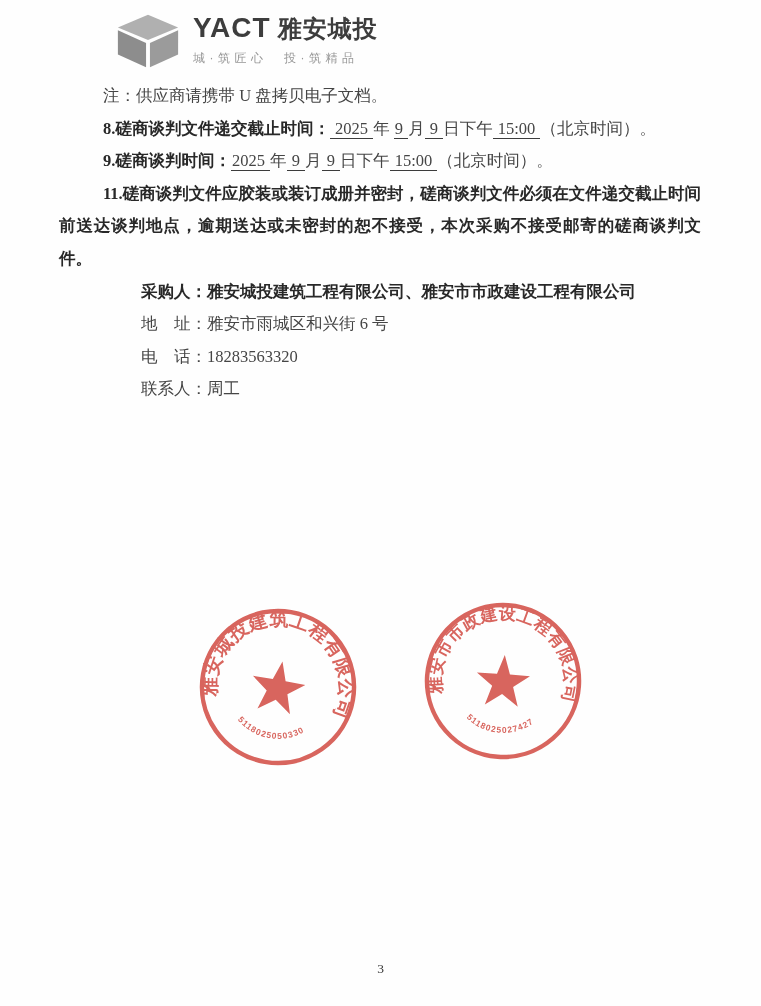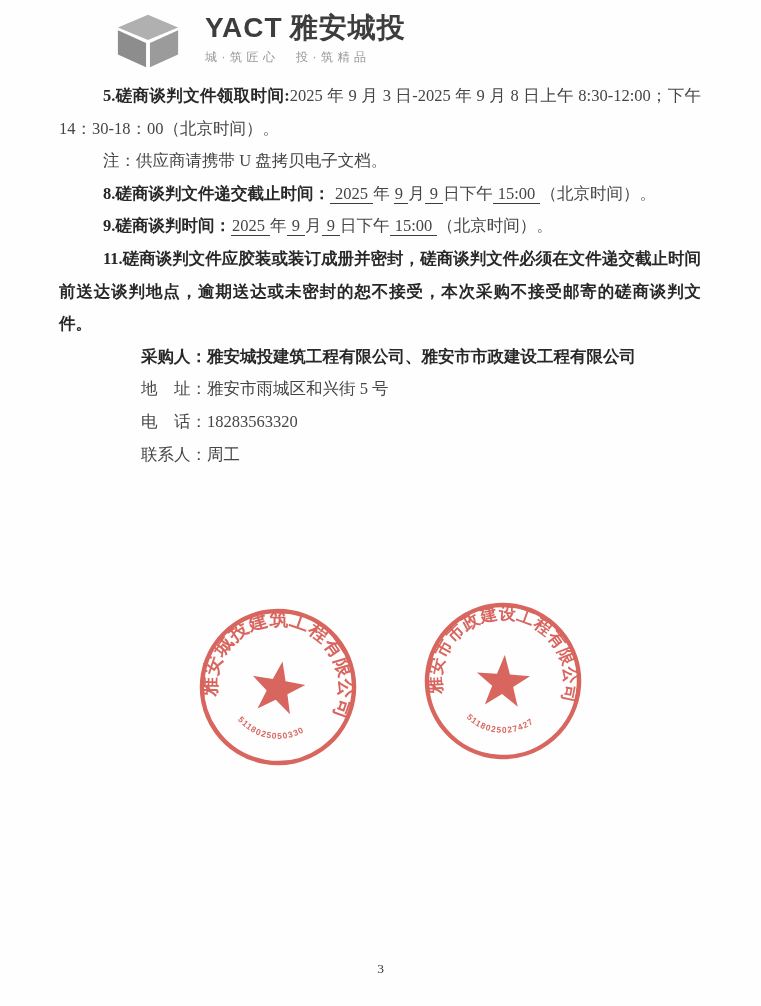--- a/index.html
+++ b/index.html
@@ -8,27 +8,27 @@
     --text-regular:#454545;
     --text-light:#575757;
   }
   html,body{margin:0;padding:0;background:#ffffff;}
   .page{
     position:relative;width:761px;height:1006px;background:#fefefe;
     font-family:"Liberation Serif","DejaVu Serif",serif;
     overflow:hidden;
   }
   
-  .logo{position:absolute;top:13px;left:114px;display:flex;align-items:flex-start;gap:23px;}
+  .logo{position:absolute;top:13px;left:114px;display:flex;align-items:flex-start;gap:11px;}
   .logo-text{display:flex;flex-direction:column;}
   .logo-line1{display:flex;align-items:baseline;gap:7px;}
   .logo-abbr{font-family:"Liberation Sans","DejaVu Sans",sans-serif;font-weight:bold;
              font-size:28px;color:#3d3d3d;letter-spacing:1px;line-height:30px;}
   .logo-name{font-family:"Liberation Sans","DejaVu Sans",sans-serif;font-weight:bold;
-             font-size:28px;color:#3d3d3d;letter-spacing:1px;line-height:30px;}
+             font-size:24px;color:#3d3d3d;letter-spacing:1px;line-height:30px;}
   .logo-tagline{margin-top:6px;font-size:12px;color:#979797;letter-spacing:4.5px;
                 font-family:Liberation Sans, sans-serif;}
   
   .doc-body{
     position:absolute;left:59px;top:80px;width:642px;
     font-size:16.5px;line-height:32.6px;color:var(--text-regular);
     text-align:justify;
   }
   .para{text-indent:44px;}
   .para.contact{margin-left:82px;text-indent:0;}
@@ -68,27 +68,26 @@
     <span class="logo-text">
       <span class="logo-line1">
         <span class="logo-abbr">YACT</span>
         <span class="logo-name">雅安城投</span>
       </span>
       <span class="logo-tagline">城·筑匠心　投·筑精品</span>
     </span>
   </div>
 
   <div class="doc-body">
-      <div class="para"><span class="b">5.磋商谈判文件领取时间:</span><span>2025 年 9 月 3 日-2025 年 9 月 8 日上午 8:30-12:00；下午 14：30-18：00（北京时间）。</span></div>
       <div class="para"><span>注：供应商请携带 U 盘拷贝电子文档。</span></div>
       <div class="para"><span class="b">8.磋商谈判文件递交截止时间：</span><span class="u"> 2025 </span><span>年 </span><span class="u"> 9 </span><span>月</span><span class="u"> 9 </span><span>日下午</span><span class="u"> 15:00 </span><span>（北京时间）。</span></div>
       <div class="para"><span class="b">9.磋商谈判时间：</span><span class="u">2025 </span><span>年</span><span class="u"> 9 </span><span>月</span><span class="u"> 9 </span><span>日下午</span><span class="u"> 15:00 </span><span>（北京时间）。</span></div>
       <div class="para"><span class="b">11.磋商谈判文件应胶装或装订成册并密封，磋商谈判文件必须在文件递交截止时间前送达谈判地点，逾期送达或未密封的恕不接受，本次采购不接受邮寄的磋商谈判文件。</span></div>
       <div class="para contact"><span class="b">采购人：</span><span class="b">雅安城投建筑工程有限公司、雅安市市政建设工程有限公司</span></div>
-      <div class="para contact"><span>地　址：</span><span>雅安市雨城区和兴街 5 号</span></div>
+      <div class="para contact"><span>地　址：</span><span>雅安市雨城区和兴街 6 号</span></div>
       <div class="para contact"><span>电　话：</span><span>18283563320</span></div>
       <div class="para contact"><span>联系人：</span><span>周工</span></div>
     </div>
 
   <div class="stamp stamp-a">
     <svg viewBox="0 0 170 170">
       <defs>
         <path id="sa-arc" d="M 26.7,106.2 A 62,62 0 1 1 143.3,106.2" fill="none"></path>
         <path id="sa-num" d="M 45.2,118.4 A 52,52 0 0 0 124.8,118.4" fill="none"></path>
       </defs>

